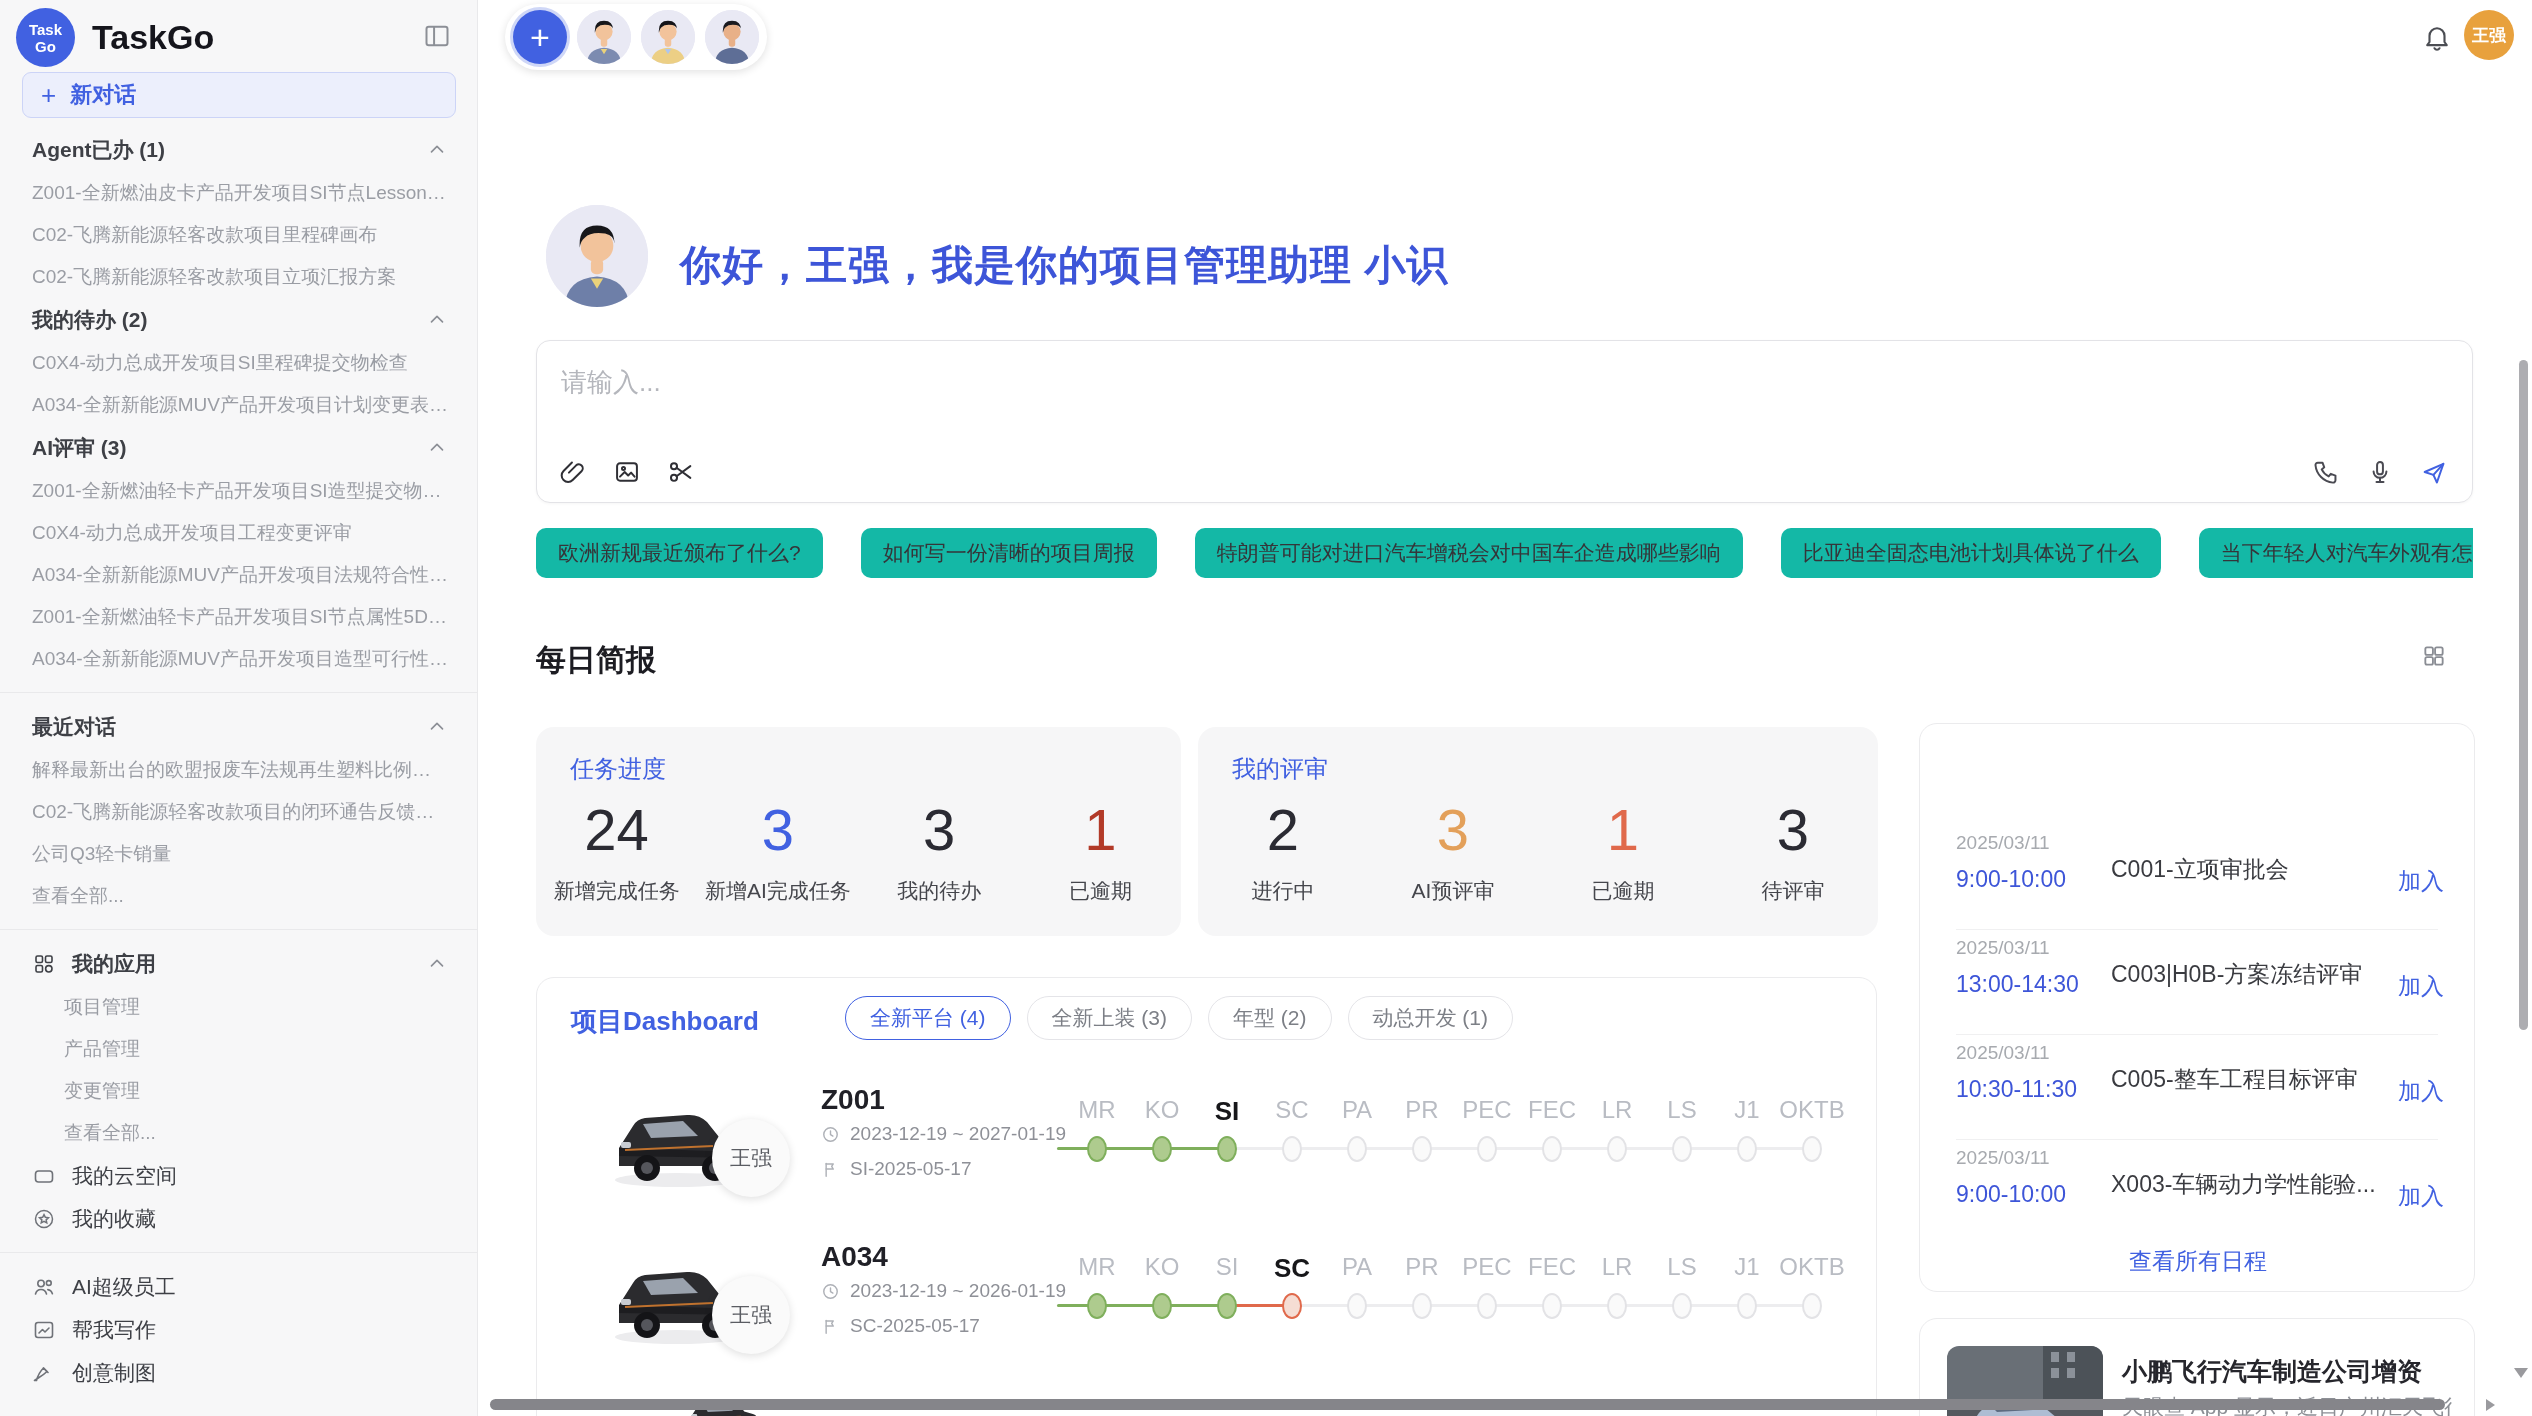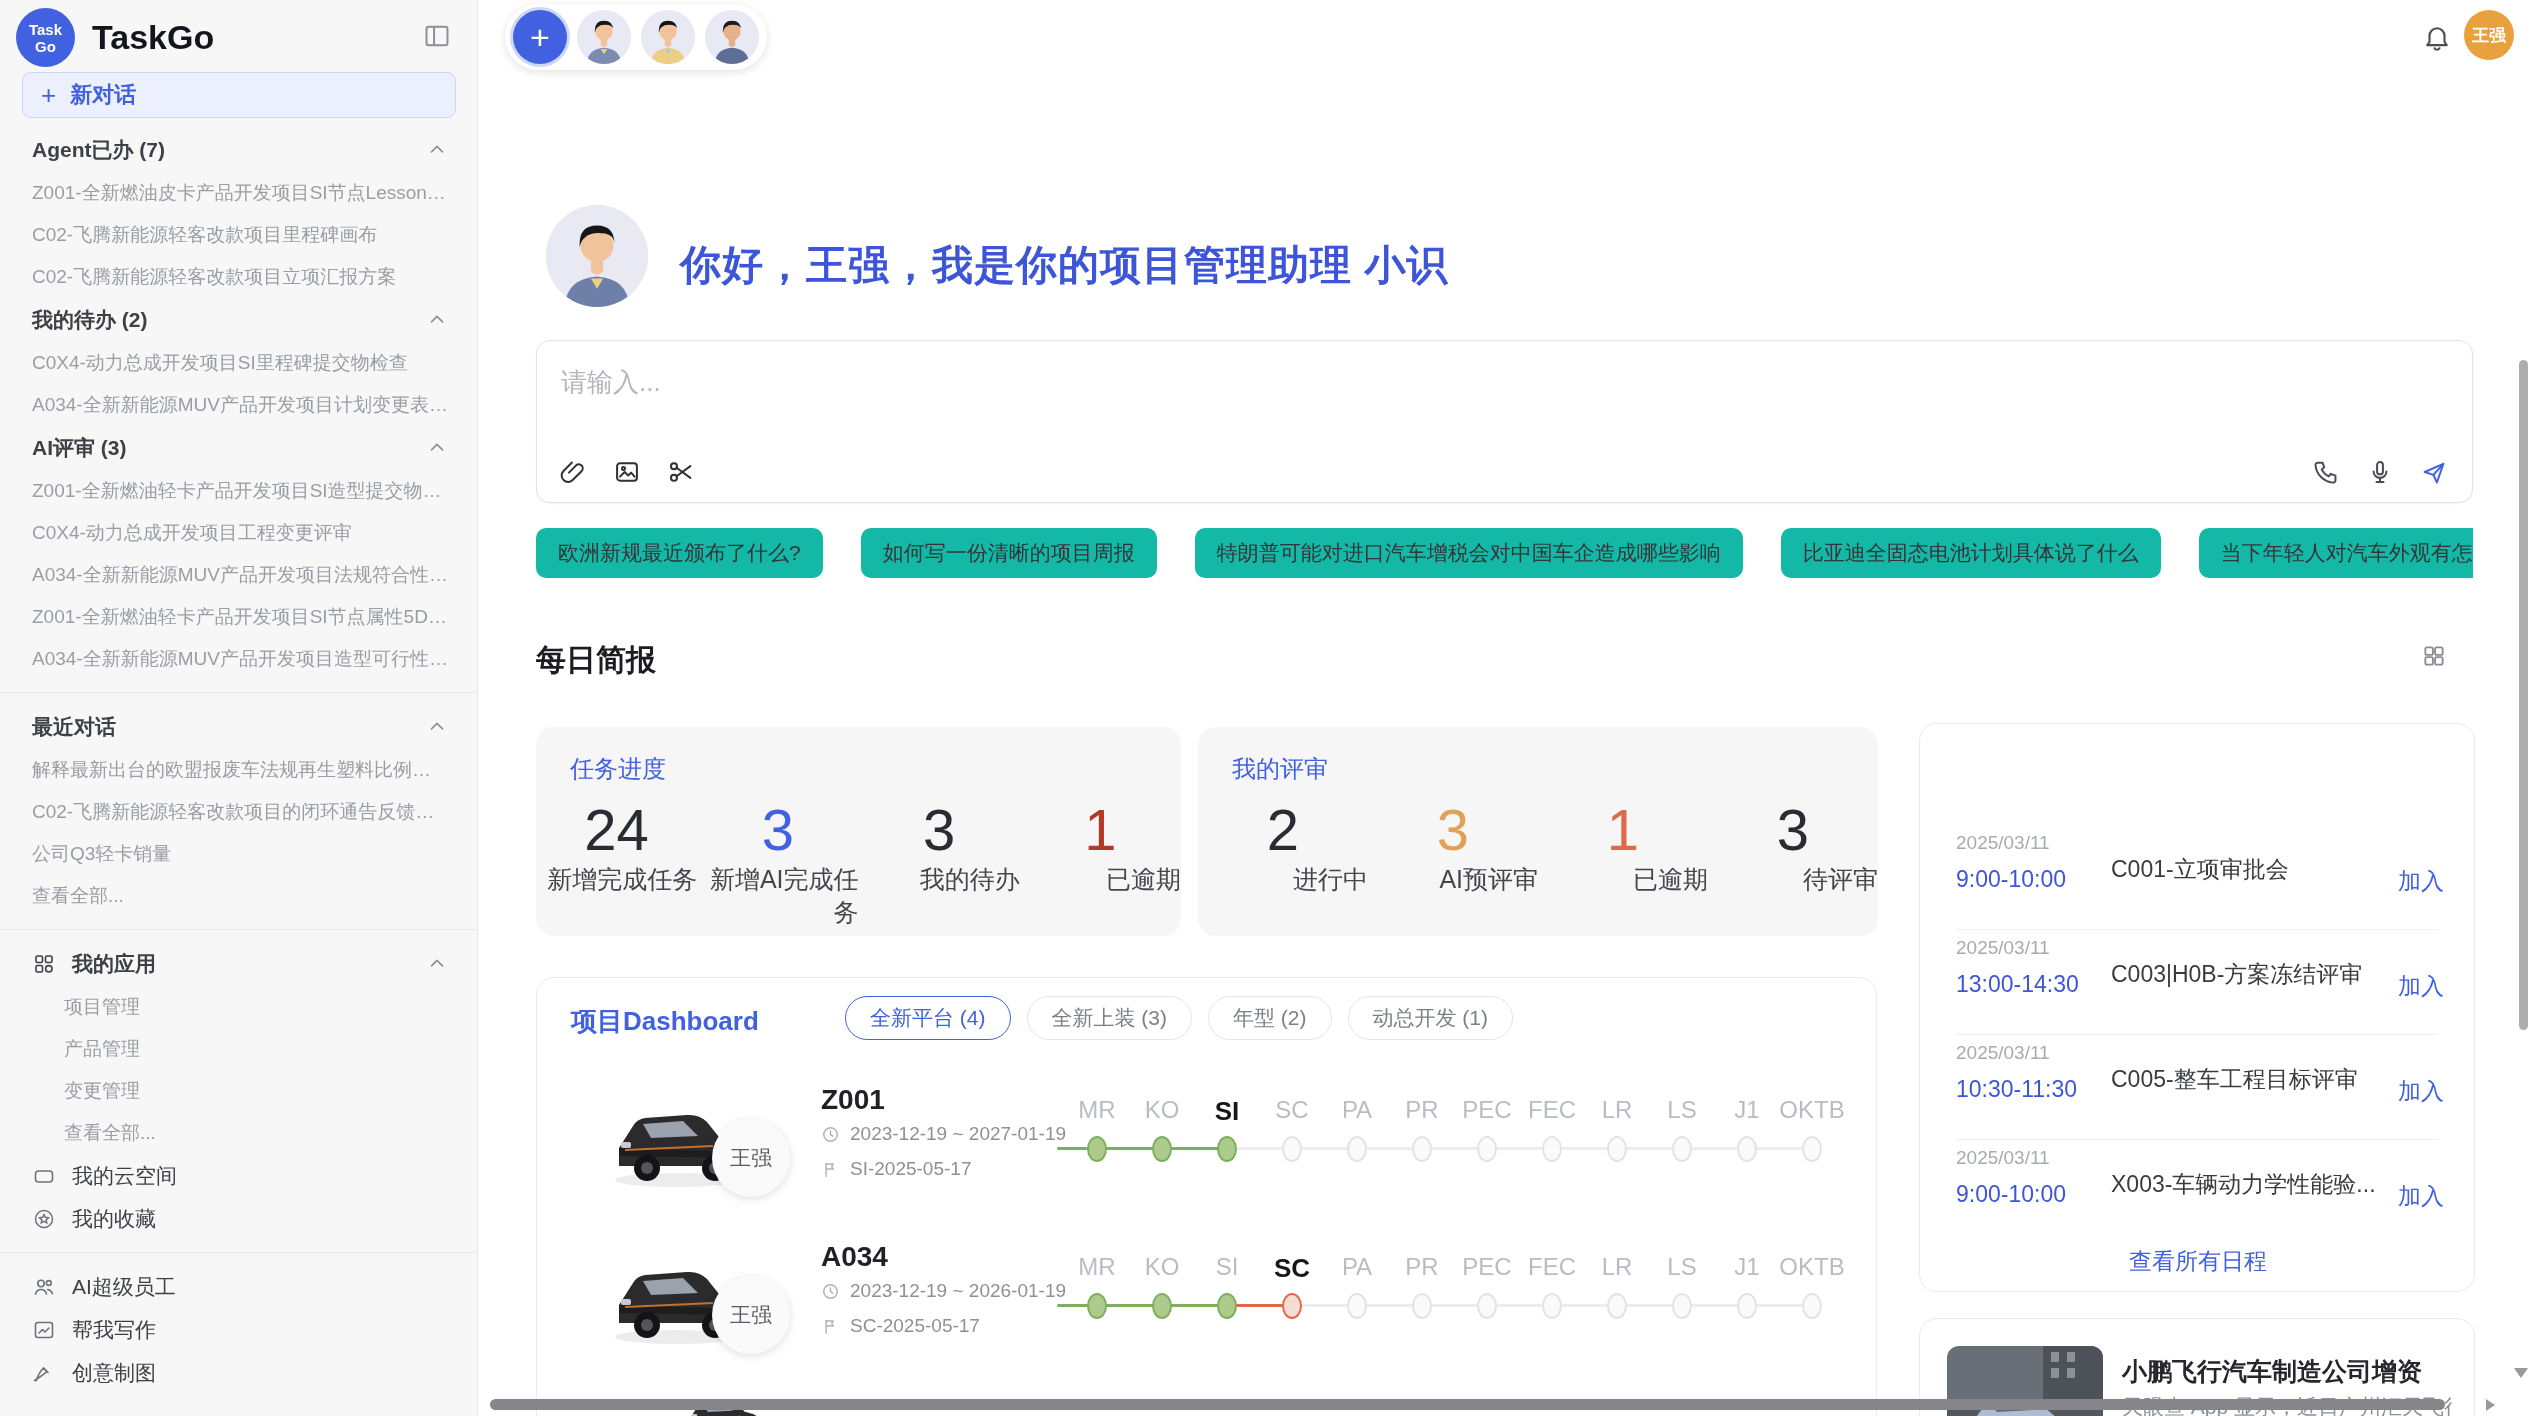--- a/index.html
+++ b/index.html
@@ -62,21 +62,21 @@
 
   .brief-title { position:absolute; left:58px; top:640px; width:1937px; text-align:left;
     font-size:30px; font-weight:700; color:#1c1c22; }
   .brief-grid-icon { position:absolute; left:1943px; top:643px; color:#8a8d94; cursor:pointer; }
 
   .stat-card { position:absolute; top:727px; height:209px; background:#f6f6f7; border-radius:18px; }
   .stat-title { position:absolute; left:34px; top:26px; font-size:24px; color:#4161e1; }
   .metrics { position:absolute; left:0; right:0; top:70px; display:flex; }
   .metric { flex:1; text-align:center; }
   .metric .num { font-size:58px; font-weight:500; line-height:66px; }
-  .metric .lbl { font-size:25px; color:#45464c;text-align:right; }
+  .metric .lbl { margin-top:14px; font-size:21px; color:#45464c; }
 
   .dash-card { position:absolute; left:58px; top:977px; width:1341px; height:600px; background:#fff;
     border:1px solid #ebebed; border-radius:18px; overflow:hidden; }
   .dash-title { position:absolute; left:34px; top:26px; font-size:26px; font-weight:600; color:#4161e1; }
   .dash-filters { position:absolute; left:308px; top:18px; display:flex; gap:16px;justify-content:center; }
   .filter-pill { height:44px; line-height:42px; padding:0 24px; border-radius:22px; font-size:21px;
     border:1px solid #e4e4e8; color:#7c7f86; background:#fff; white-space:nowrap; cursor:pointer; }
   .filter-pill.active { border-color:#4161e1; color:#4161e1; }
   .proj-row { position:absolute; left:0; width:1341px; height:157px; cursor:pointer; }
   .proj-img { position:absolute; left:58px; top:16px; width:163px; height:112px; border-radius:10px;
@@ -142,21 +142,21 @@
       <rect x="3" y="4" width="18" height="16" rx="2"></rect>
         <line x1="9.5" y1="4" x2="9.5" y2="20"></line>
       </svg>
   </div>
   <div class="new-chat">
     <span class="plus">+</span>
     <span>新对话</span>
   </div>
   <div id="sb-flow">
       <div class="sb-head">
-        <span>Agent已办 (7)</span>
+        <span>Agent已办 (1)</span>
         <span>
           <svg width="22" height="22" viewBox="0 0 24 24" fill="none" stroke="#8c8f96" stroke-width="1.8" stroke-linecap="round" stroke-linejoin="round">
             <polyline points="6 14 12 8 18 14"></polyline>
           </svg>
         </span>
       </div>
       <div class="sb-item" title="Z001-全新燃油皮卡产品开发项目SI节点Lesson Learn报告">Z001-全新燃油皮卡产品开发项目SI节点Lesson Learn报告</div>
       <div class="sb-item" title="C02-飞腾新能源轻客改款项目里程碑画布">C02-飞腾新能源轻客改款项目里程碑画布</div>
       <div class="sb-item" title="C02-飞腾新能源轻客改款项目立项汇报方案">C02-飞腾新能源轻客改款项目立项汇报方案</div>
       <div class="sb-head">

